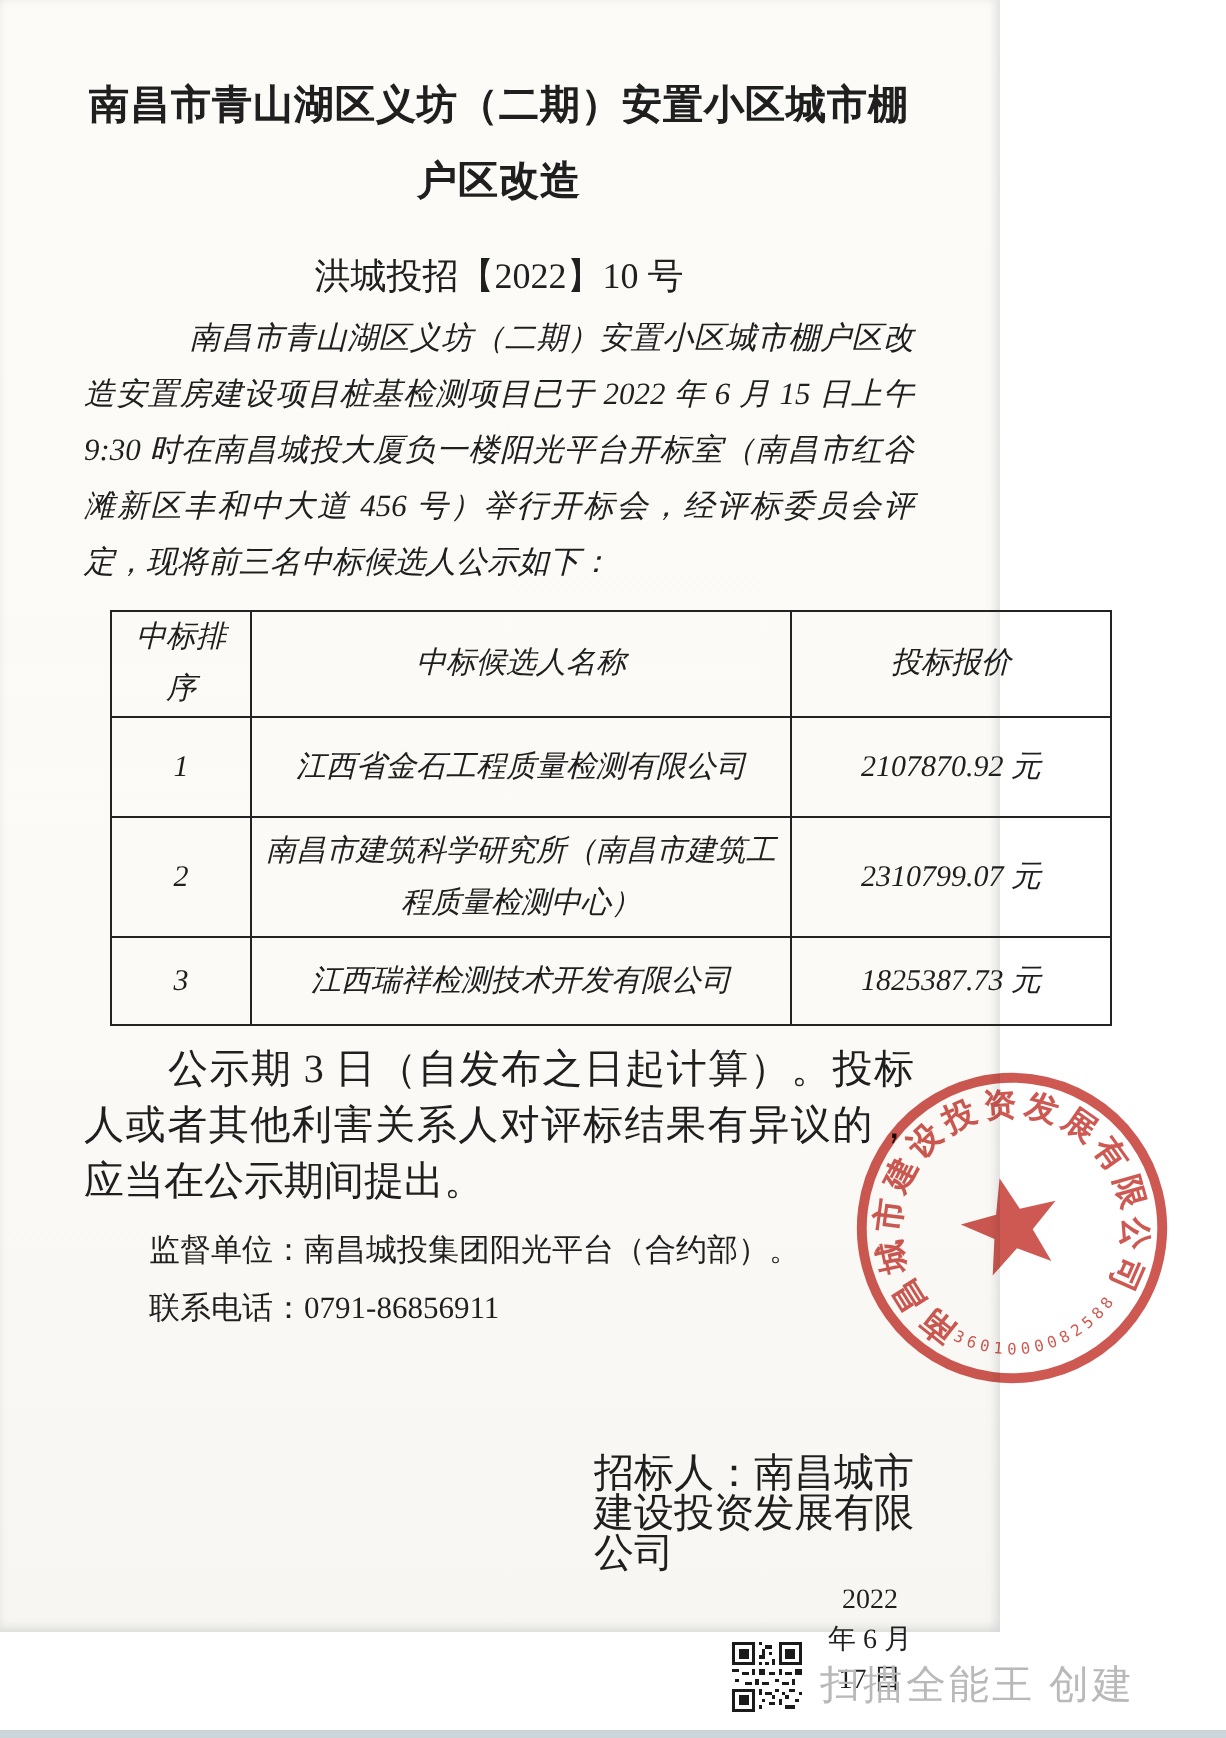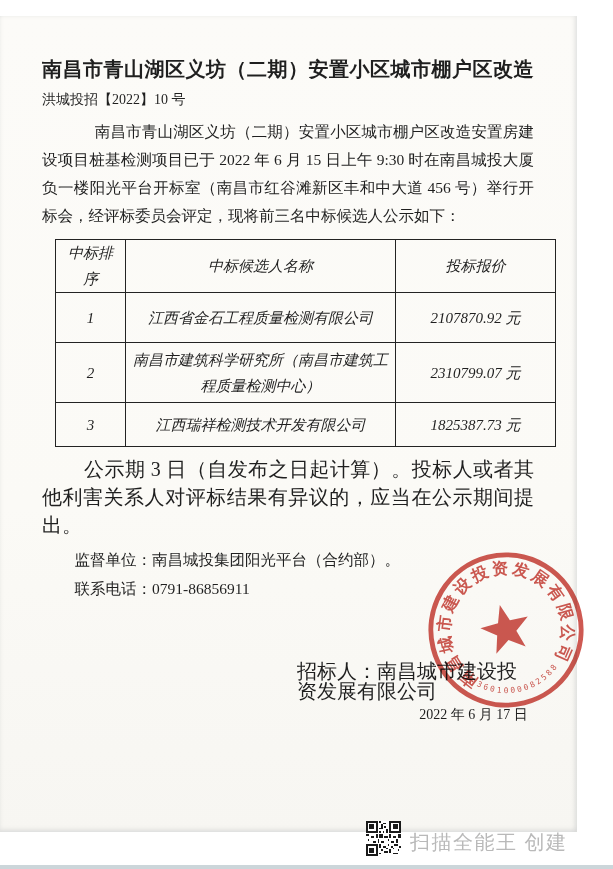--- a/index.html
+++ b/index.html
@@ -13,44 +13,46 @@
   html,body{width:613px;height:869px;}
   body{
     position:relative;
     background:#ffffff;
     font-family:"Liberation Serif","DejaVu Serif",serif;
     color:var(--text);
     overflow:hidden;
   }
   
   .page{
-    position:absolute; left:0; top:16px; width:577px; height:816px;
+    position:absolute; left:0; top:0; width:500px; height:816px;
     background:linear-gradient(180deg,#fcfbf8 0%,var(--paper) 60%,#f7f6f2 100%);
     box-shadow:inset -3px 0 4px rgba(90,100,110,.10), inset 0 -3px 4px rgba(90,100,110,.10);
   }
   .content{ padding:30px 43px 0 42px; }
 
   .doc-title{
     margin-top:4px;
     text-align:center;
     font-size:20px; font-weight:bold;
     line-height:38px;
     letter-spacing:.5px;
   }
   .doc-number{
-    font-size:14px;
-    margin-top:2px;
+    text-align:center;
+    font-size:18px;
+    margin-top:18px;
     line-height:20px;
   }
   .intro{
     margin-top:8px;
     font-size:15.5px;
     line-height:28px;
     text-align:justify;
     text-indent:3.4em;
+    font-style:italic;
   }
 
   table.bid-table{
     margin:9px 0 0 13px;
     border-collapse:collapse;
     width:500px;
     table-layout:fixed;
     font-size:15px;
     font-style:italic;
   }

